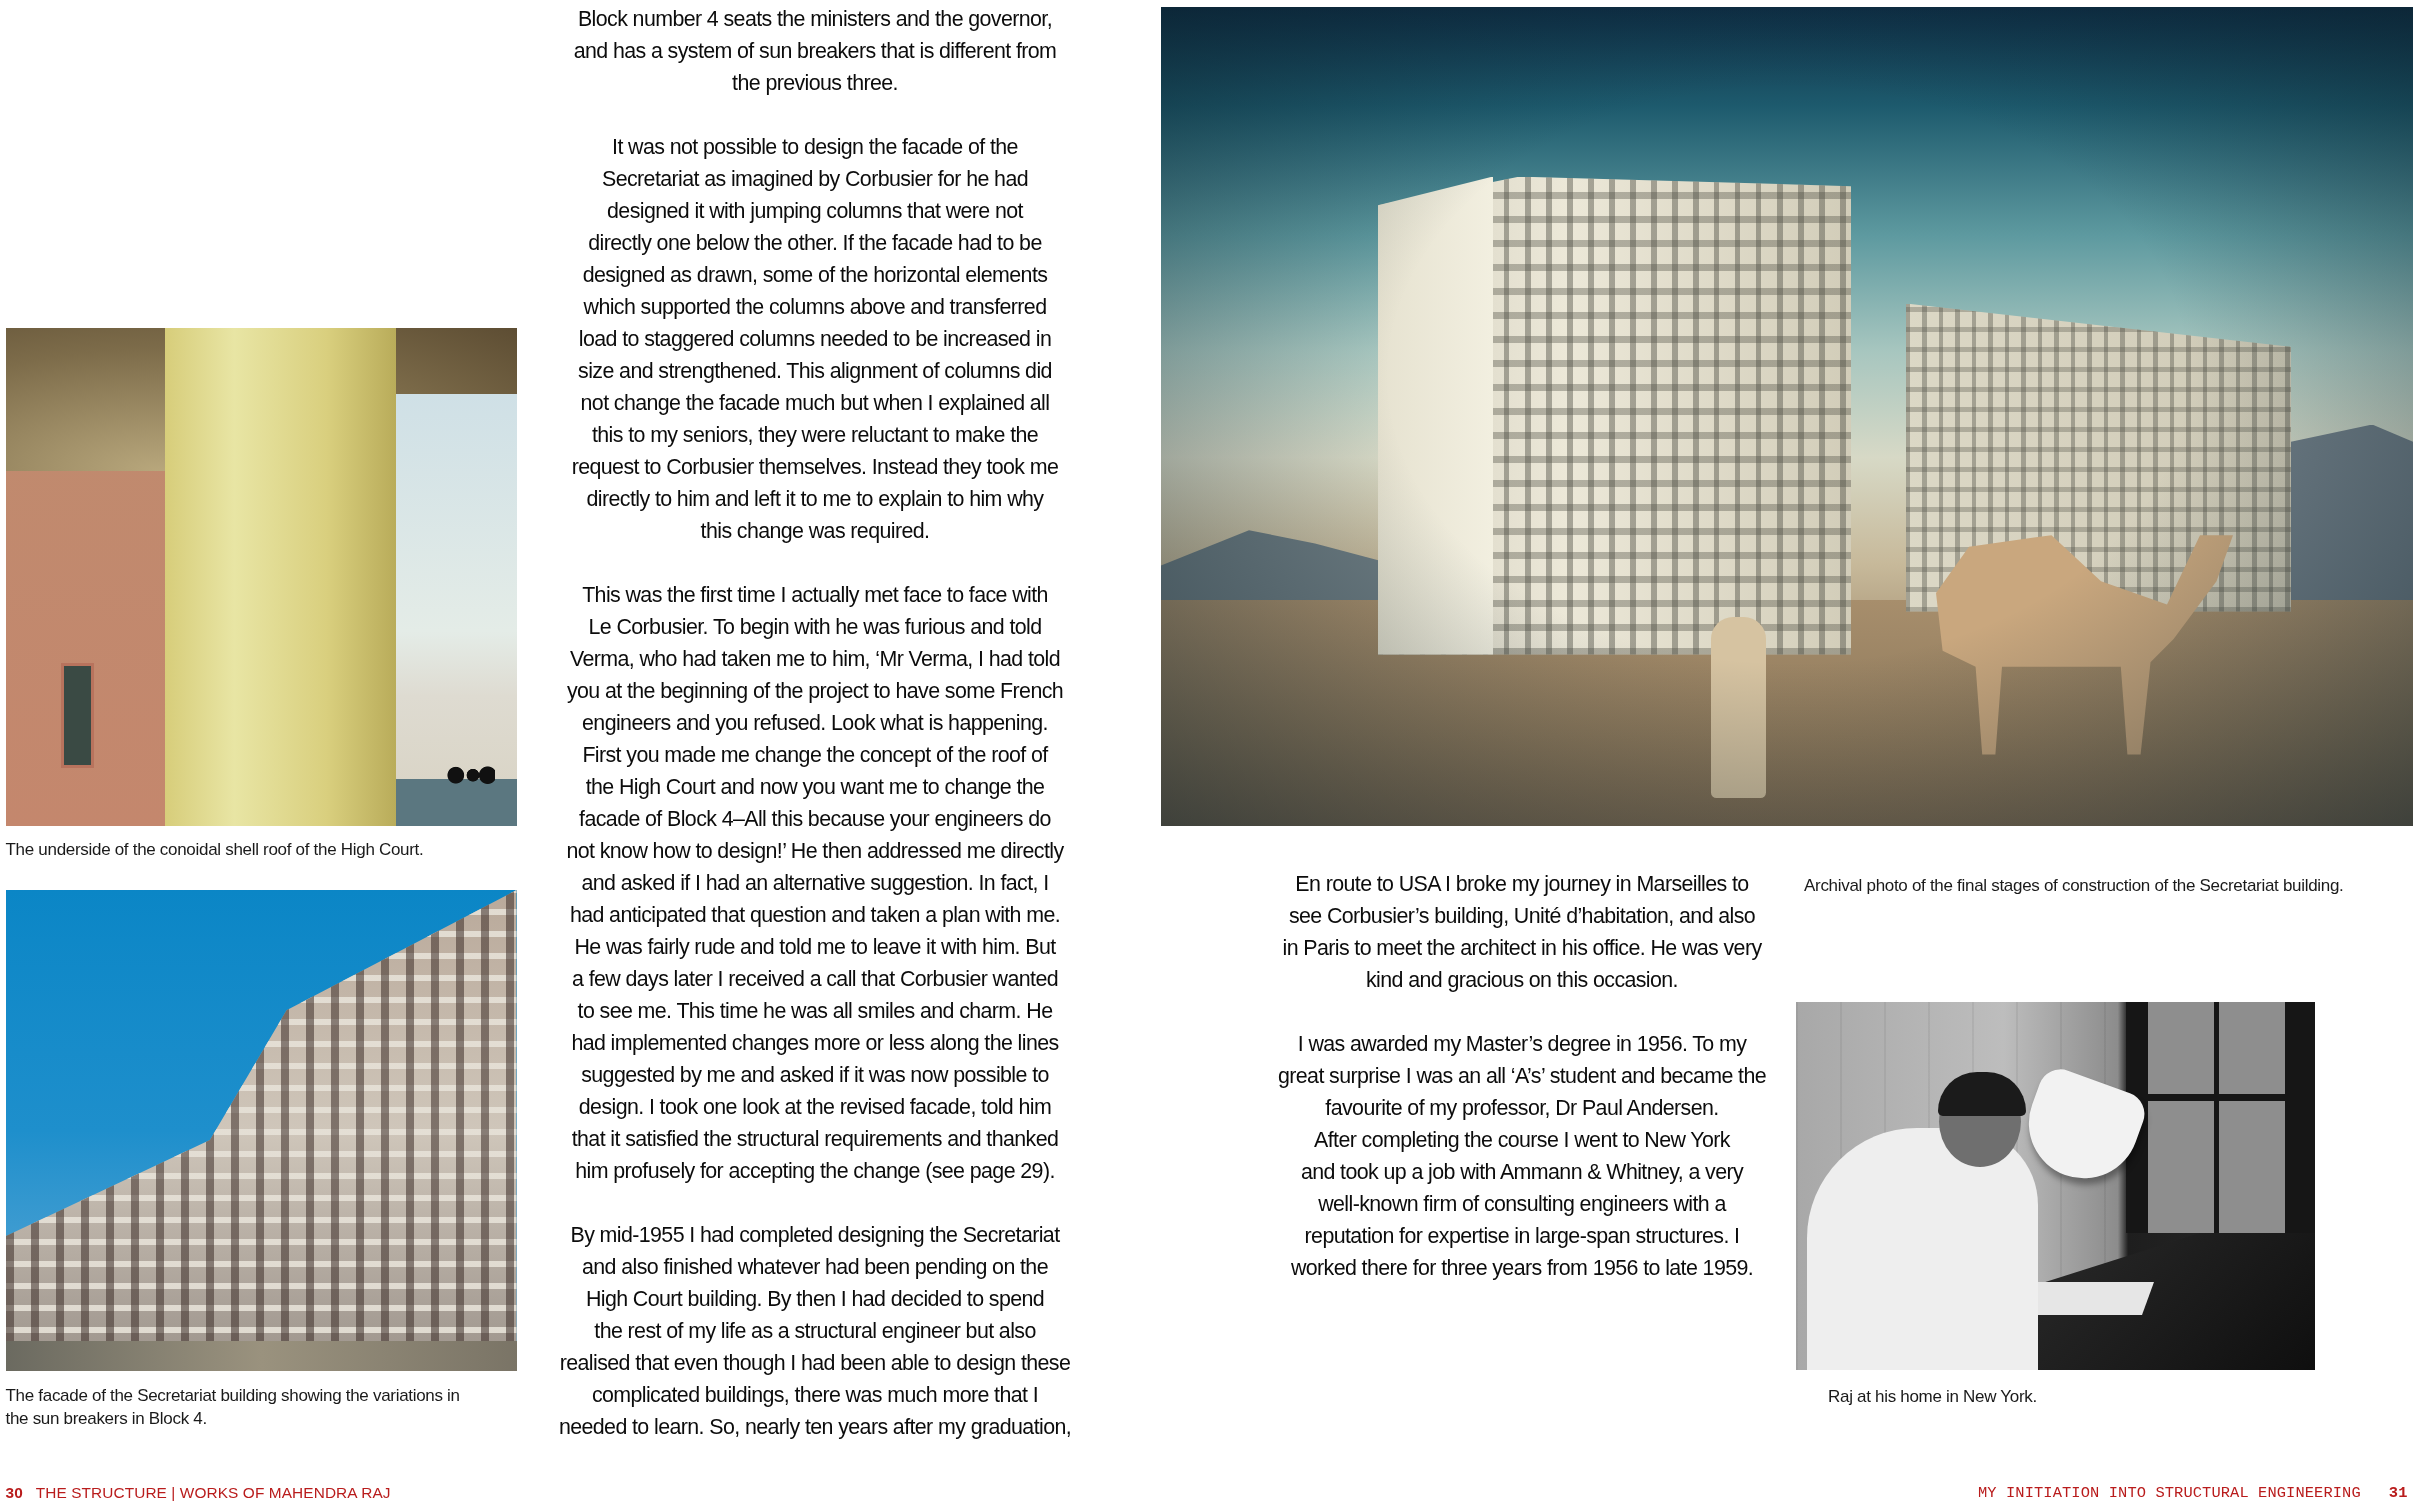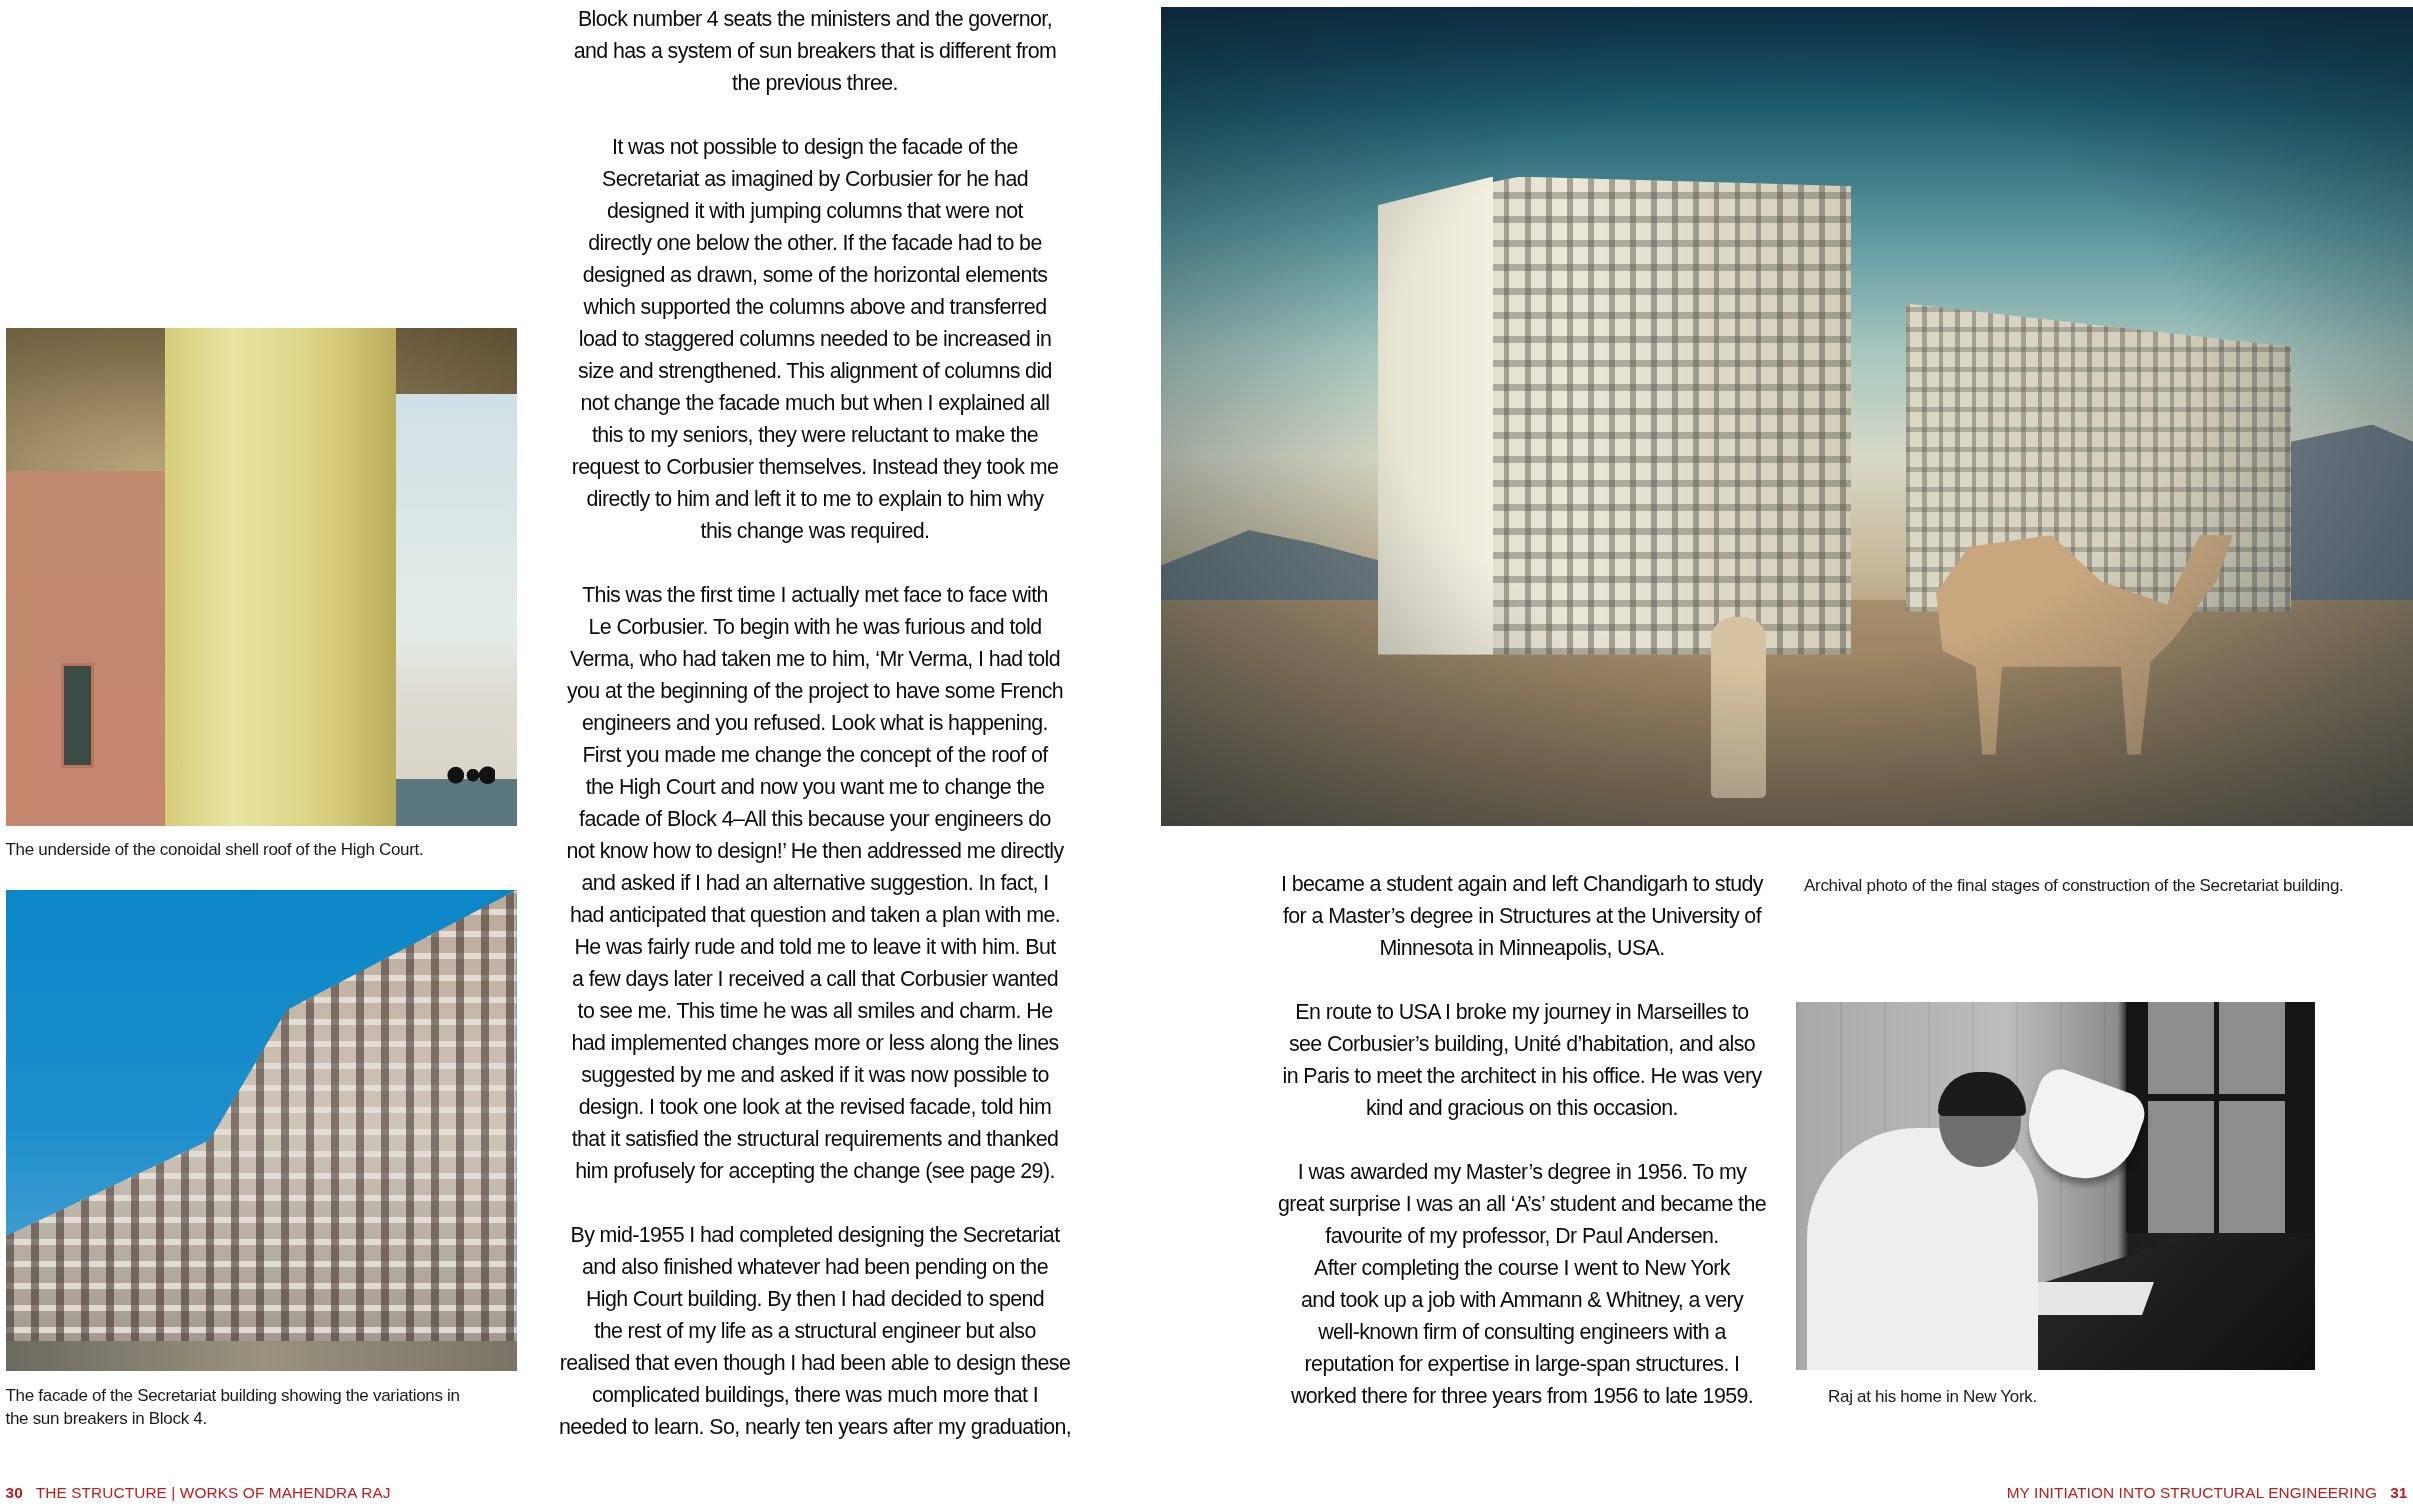--- a/index.html
+++ b/index.html
@@ -179,23 +179,20 @@
   <div class="ground"></div>
   <div class="bldg-main"></div>
   <div class="bldg-left"></div>
   <div class="bldg-right"></div>
   <div class="camel"></div>
   <div class="man"></div>
   <div class="vignette"></div>
 </div>
 
 <div class="body-col" style="left:1258px; top:868px; width:528px;">
-  <p>I became a student again and left Chandigarh to study
-for a Master’s degree in Structures at the University of
-Minnesota in Minneapolis, USA.</p>
   <p>En route to USA I broke my journey in Marseilles to
 see Corbusier’s building, Unité d’habitation, and also
 in Paris to meet the architect in his office.  He was very
 kind and gracious on this occasion.</p>
   <p>I was awarded my Master’s degree in 1956.  To my
 great surprise I was an all ‘A’s’ student and became the
 favourite of my professor, Dr Paul Andersen.
 After completing the course I went to New York
 and took up a job with Ammann &amp; Whitney, a very
 well-known firm of consulting engineers with a
@@ -211,18 +208,18 @@
   <div class="glass"></div>
   <div class="desk"></div>
   <div class="paper"></div>
   <div class="shirt"></div>
   <div class="head"></div>
   <div class="hair"></div>
   <div class="lamp"></div>
 </div>
 <div class="caption" style="left:1828px; top:1386px; width:440px;">Raj at his home in New York.</div>
 
-<div class="folio" style="right:5.5px; text-align:left;">
+<div class="folio" style="right:5.5px; text-align:left;font-family:Liberation Mono, monospace;">
   <span>MY INITIATION INTO STRUCTURAL ENGINEERING</span>
   <span>&nbsp;</span>
   <span class="num">31</span>
 </div>
 
 
 </body></html>

